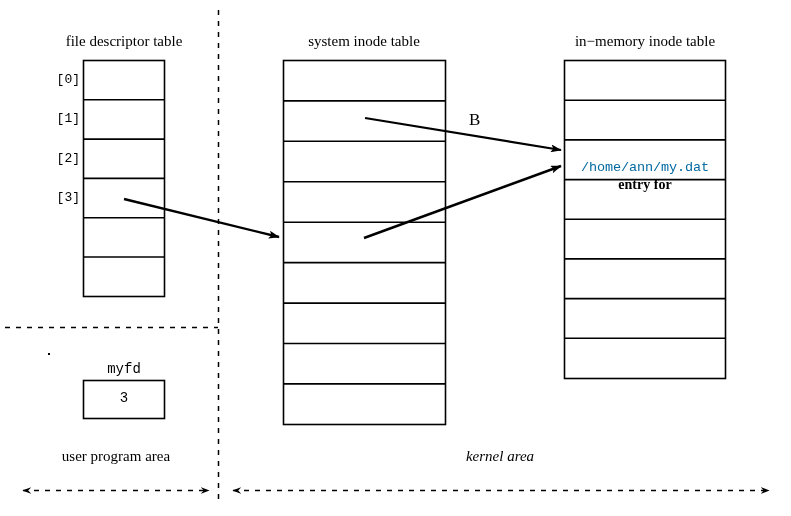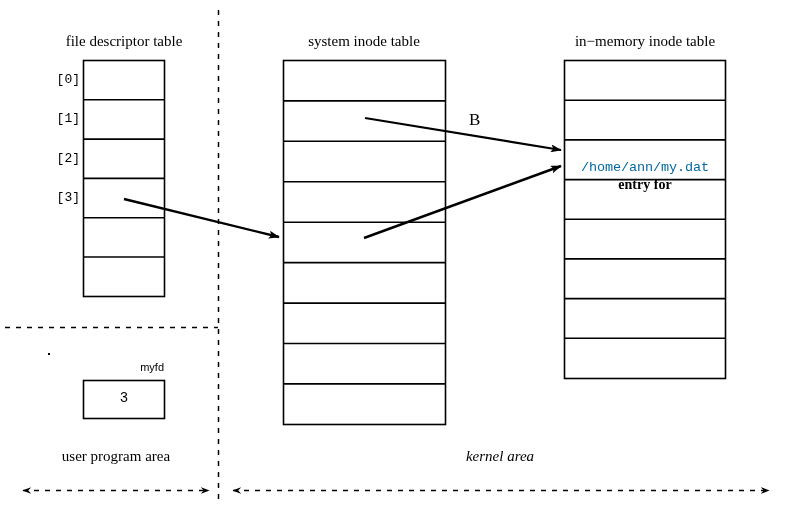--- a/index.html
+++ b/index.html
@@ -68,24 +68,24 @@
     position: absolute;
     font-family: "Liberation Mono", monospace;
     font-size: 13.5px;
     letter-spacing: -0.1px;
     color: #0369a1;
     text-align: center;
     white-space: nowrap;
   }
   .var-name {
     position: absolute;
-    font-family: Liberation Sans, sans-serif;
-    font-size: 11px;
+    font-family: Liberation Mono, monospace;
+    font-size: 14px;
     color: #000;
-    text-align: right;
+    text-align: center;
     white-space: nowrap;
   }
   .var-value {
     position: absolute;
     font-family: "Liberation Mono", monospace;
     font-size: 14px;
     color: #000;
     text-align: center;
     white-space: nowrap;
   }

